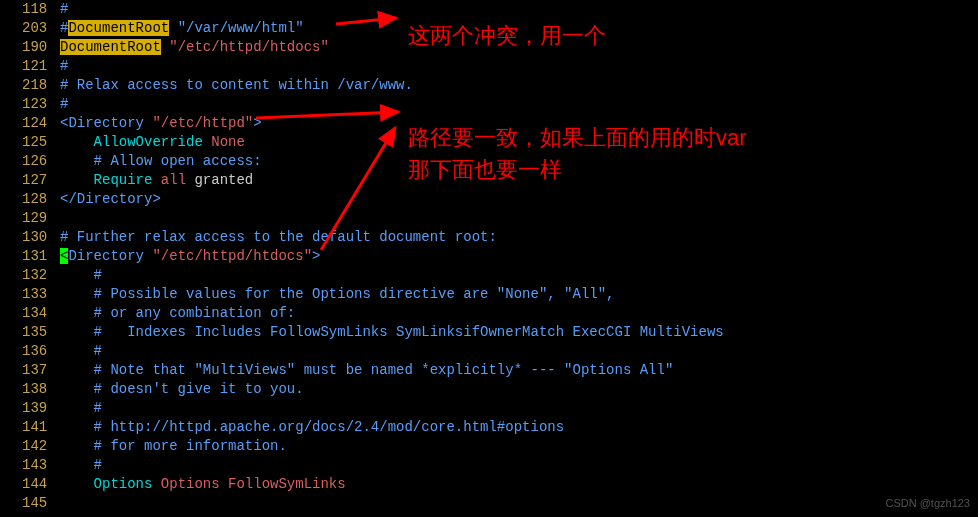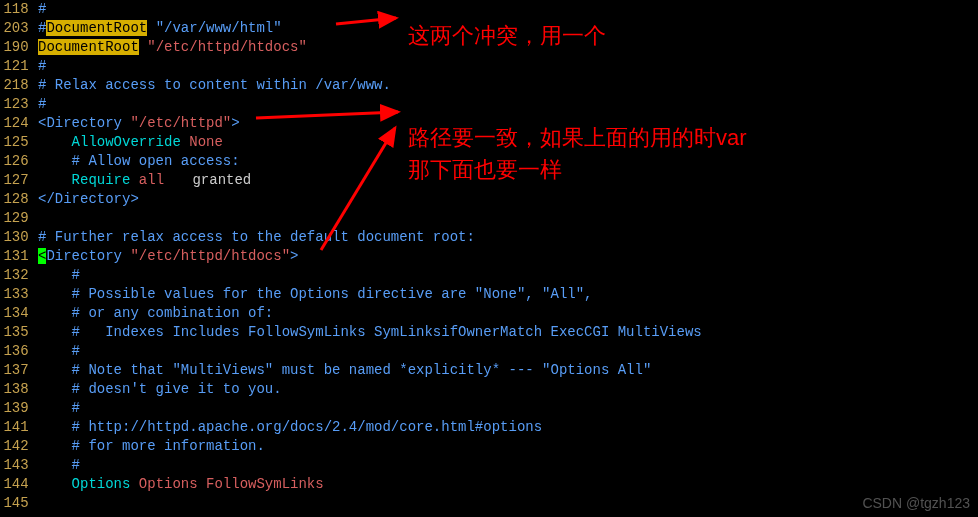--- a/index.html
+++ b/index.html
@@ -19,55 +19,56 @@
     position: relative;
     padding: 0;
   }
   .line {
     display: flex;
     white-space: pre;
   }
   .lineno {
     color: #c6a24f;
     width: 32px;
-    text-align: center;
+    text-align: left;
     padding-right: 6px;
     flex-shrink: 0;
     user-select: none;
+    padding-left: 22px;
   }
   .code {
     flex: 1;
   }
   .comment { color: #589df6; }
   .string { color: #d75f5f; }
   .highlight-yellow { background: #d7af00; color: #000; }
   .directive-cyan { color: #00d7d7; }
   .value-red { color: #d75f5f; }
-  .value-white { color: #cccccc; margin-left: 20px; }
+  .value-white { color: #cccccc; }
   .cursor-green { background: #00ff00; color: #000; }
   .angle { color: #589df6; }
 
   .annotation {
     position: absolute;
     color: #ff0000;
     font-family: 'SimSun', 'Microsoft YaHei', sans-serif;
     font-size: 22px;
     font-weight: normal;
     pointer-events: none;
     margin-top: 22px;
   }
   .anno1 { top: 4px; left: 408px; }
   .anno2 { top: 100px; left: 408px; line-height: 32px; }
 
   .watermark {
     position: absolute;
     bottom: 4px;
     right: 8px;
     color: #888;
-    font-size: 14px;
+    font-size: 11px;
     font-family: sans-serif;
     opacity: 0.6;
     margin-left: 24px;
   }
 
   svg.arrow {
     position: absolute;
     pointer-events: none;
   }
 </style>

